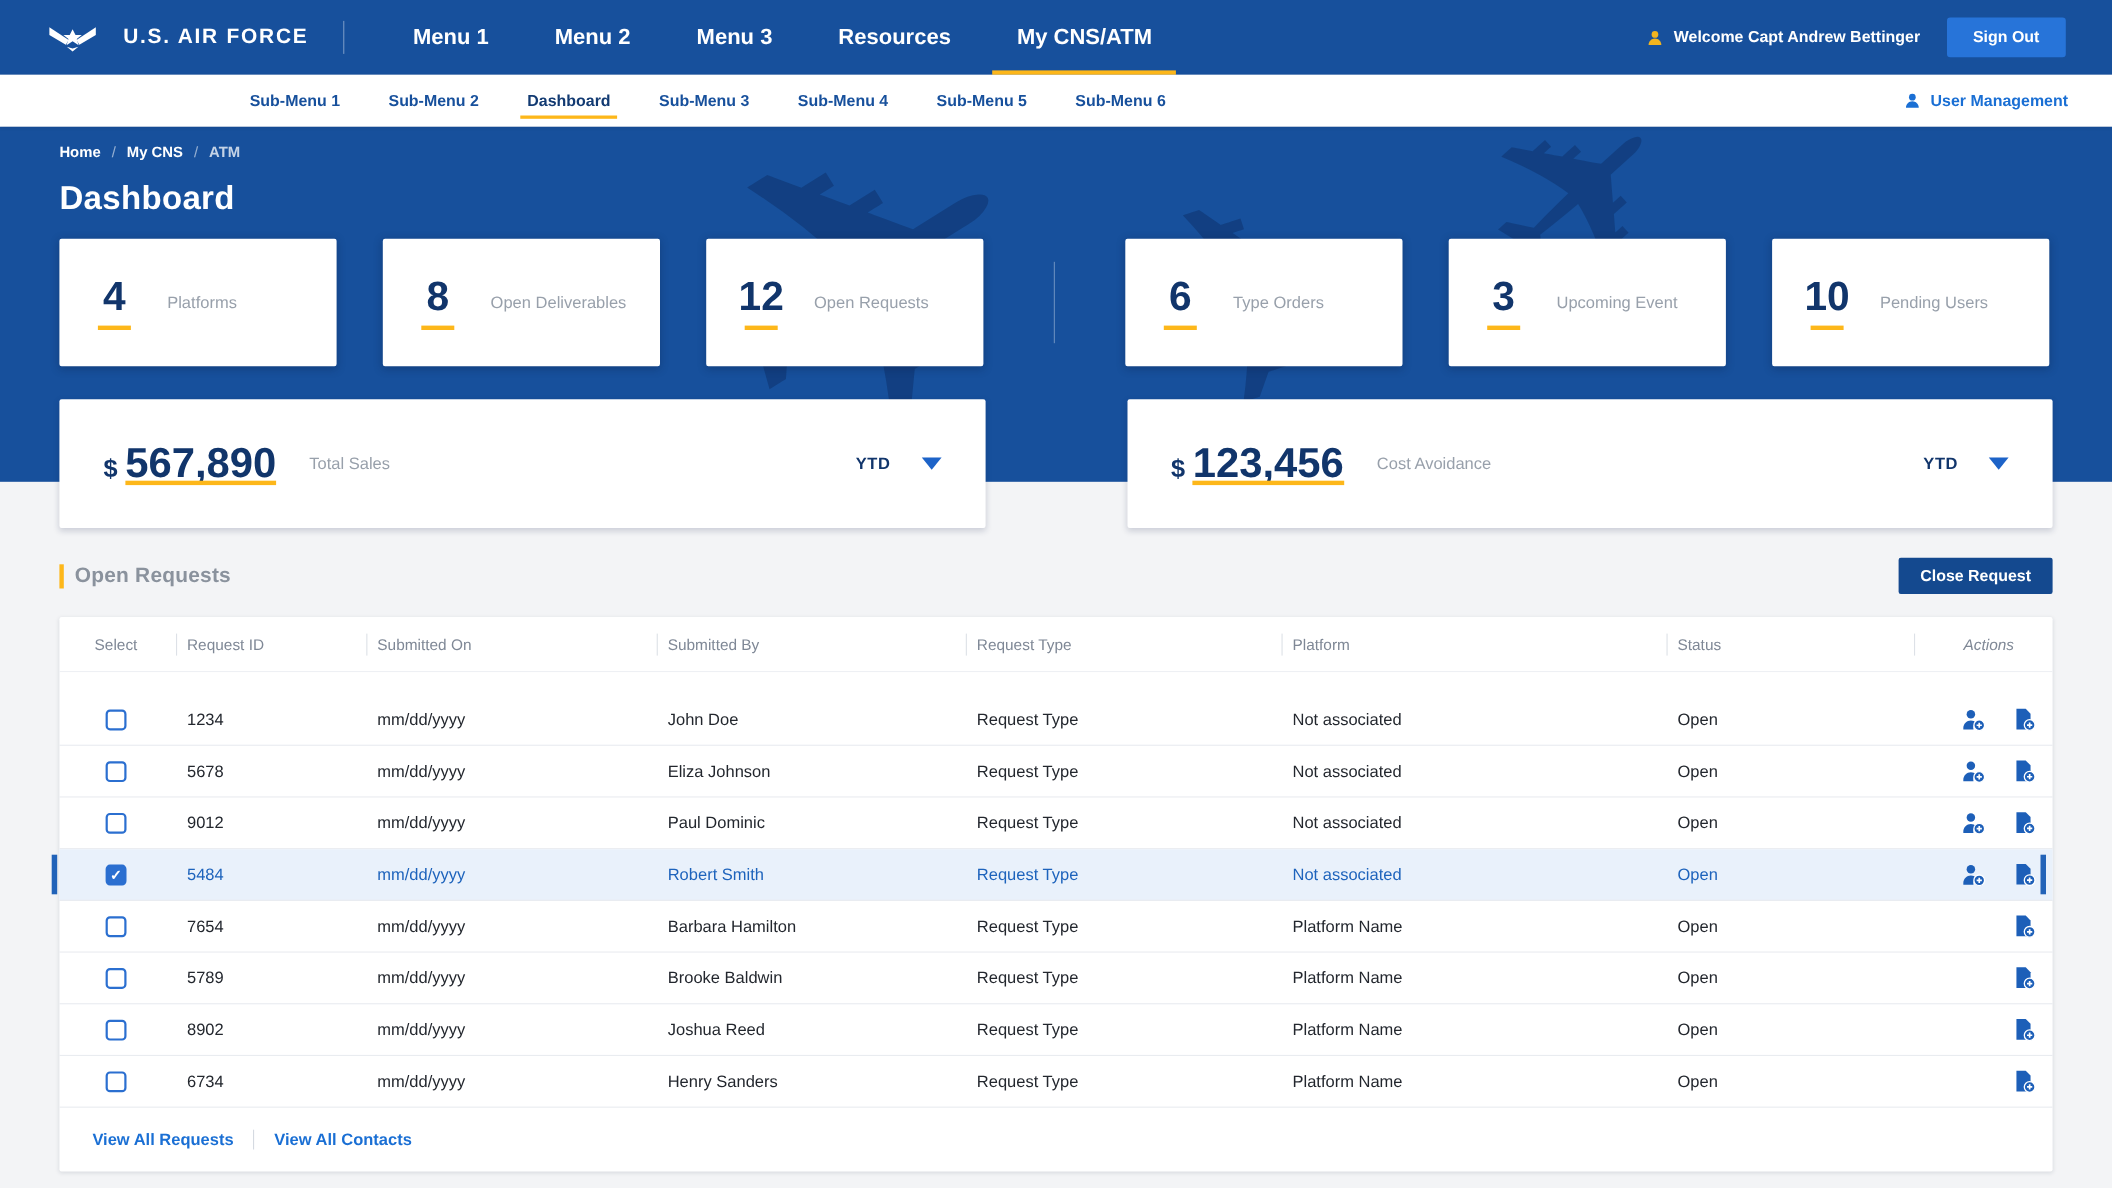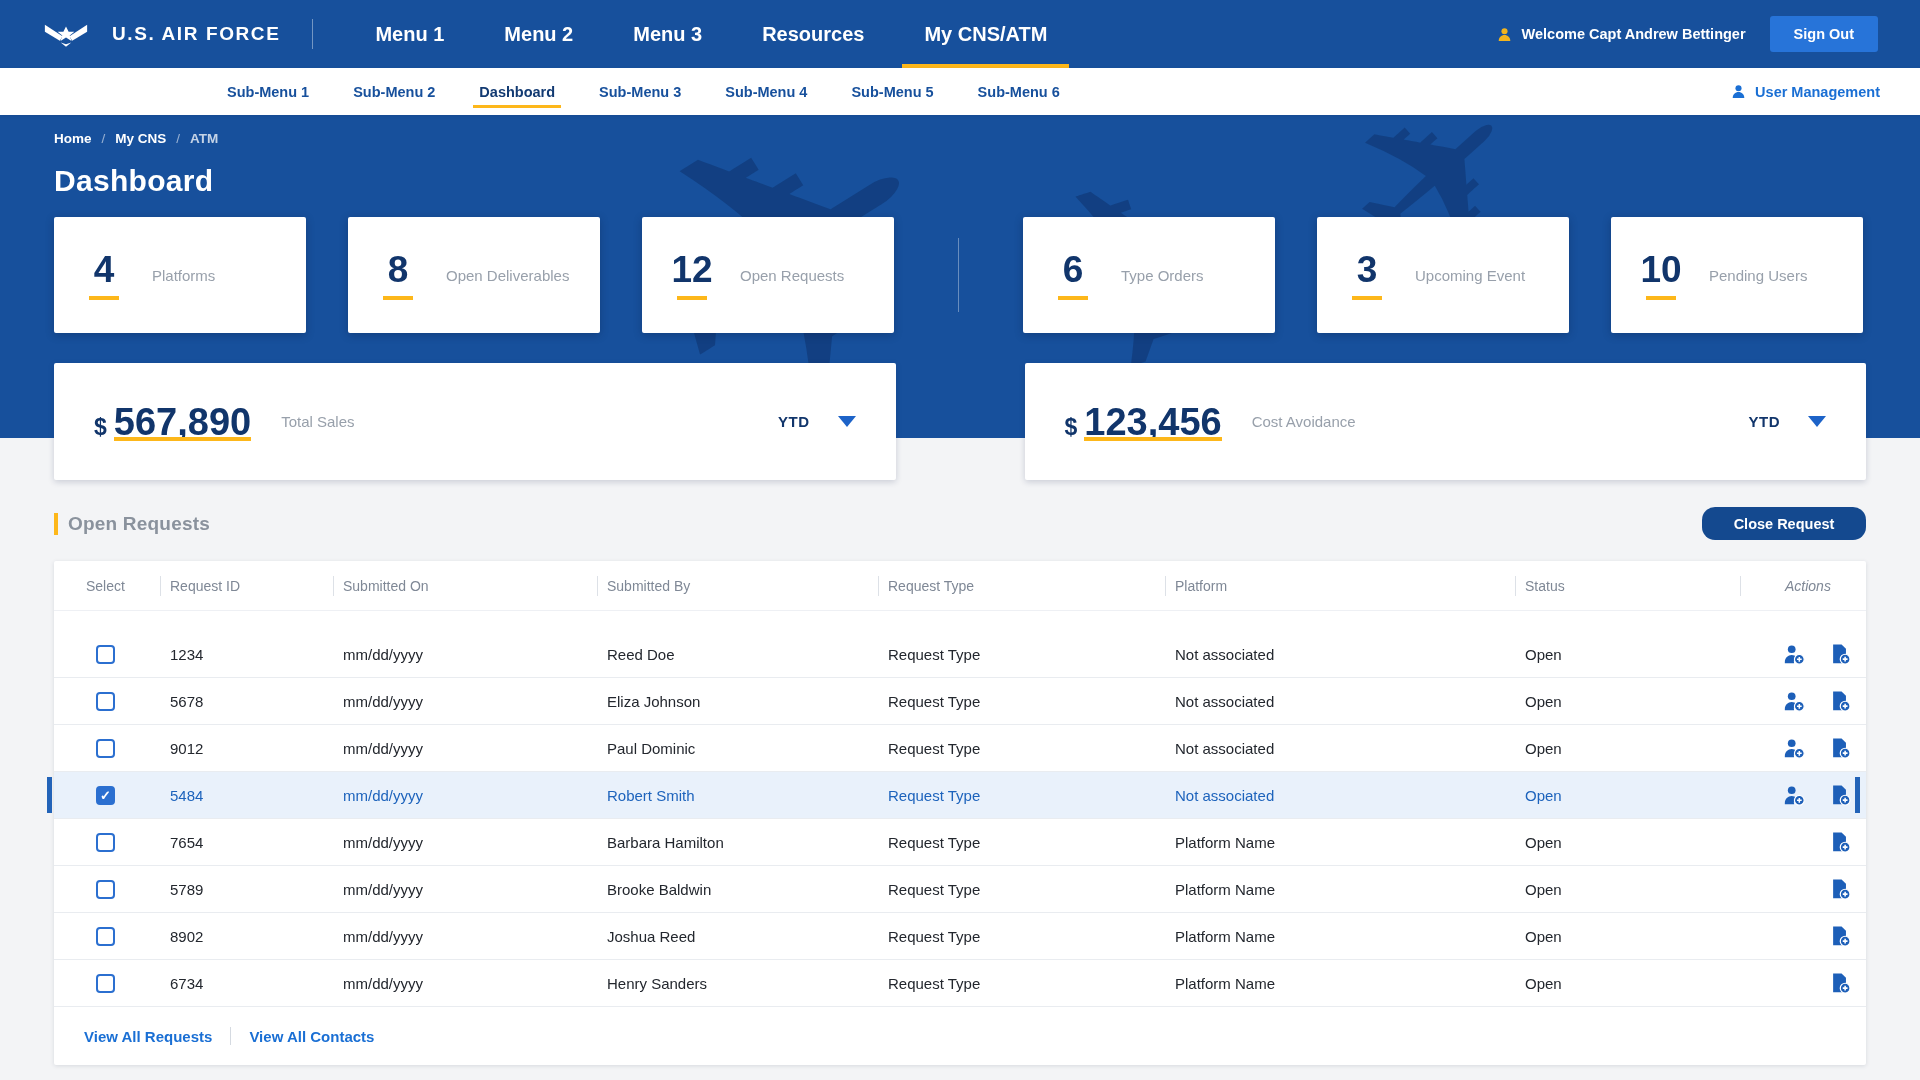--- a/index.html
+++ b/index.html
@@ -68,21 +68,21 @@
   .kpi-value::after{content:"";position:absolute;left:0;right:0;bottom:0;height:4px;background:var(--gold);}
   .kpi-label{color:var(--label-gray);font-size:15px;margin-left:30px;font-weight:500;}
   .kpi-period{margin-left:auto;display:flex;align-items:center;gap:28px;cursor:pointer;}
   .kpi-period-label{color:var(--navy-dark);font-weight:700;font-size:15px;letter-spacing:.5px;}
   .tri{width:0;height:0;border-left:9px solid transparent;border-right:9px solid transparent;border-top:11px solid #1d63c8;}
 
   .section-head{display:flex;align-items:center;justify-content:space-between;margin-top:27px;}
   .section-title{margin:0;font-size:19px;font-weight:700;color:#8a929d;border-left:4px solid var(--gold);
                  padding-left:10px;line-height:22px;letter-spacing:.2px;}
   .close-req{background:var(--button-navy);color:#fff;border:none;font:700 14.5px "Liberation Sans",sans-serif;
-             width:164px;height:33px;border-radius:13px;cursor:pointer;}
+             width:140px;height:33px;border-radius:2px;cursor:pointer;}
 
   
   .table-card{background:#fff;margin-top:21px;border-radius:2px;box-shadow:0 1px 4px rgba(20,30,60,.12);padding-bottom:4px;}
   .t-row{display:grid;grid-template-columns:106px 173px 264px 281px 287px 350px 225px 126px;align-items:center;}
   .t-head{height:50px;border-bottom:1px solid #eef0f4;}
   .th{color:var(--header-gray);font-size:14px;font-weight:500;padding-left:10px;position:relative;height:100%;
       display:flex;align-items:center;}
   .th:first-child{padding-left:32px;}
   .th:not(:first-child)::before{content:"";position:absolute;left:0;top:50%;transform:translateY(-50%);
       width:1px;height:20px;background:#dde1e7;}
@@ -263,21 +263,21 @@
       <div class="th">Status</div>
       <div class="th th-actions">Actions</div>
     </div>
     <div class="t-body">
         <div class="t-row t-tr">
     <div class="td td-select">
       <span class="cb"></span>
     </div>
     <div class="td">1234</div>
     <div class="td">mm/dd/yyyy</div>
-    <div class="td">Reed Doe</div>
+    <div class="td">John Doe</div>
     <div class="td">Request Type</div>
     <div class="td">Not associated</div>
     <div class="td">Open</div>
     <div class="td td-actions">
       <button class="icon-btn">
         <svg viewBox="0 0 24 24" width="22" height="22" fill="currentColor">
           <circle cx="9.5" cy="6.8" r="4.2"></circle>
           <path d="M2 20.6c0-4.1 3.4-7.5 7.5-7.5 2 0 3.8.8 5.1 2a6.6 6.6 0 0 0-2.5 7H2z"></path>
           <circle cx="17.8" cy="17.8" r="5.3" stroke="#fff" stroke-width="1.3"></circle>
           <path d="M17.8 15.2v5.2M15.2 17.8h5.2" stroke="#fff" stroke-width="1.7" fill="none"></path>

